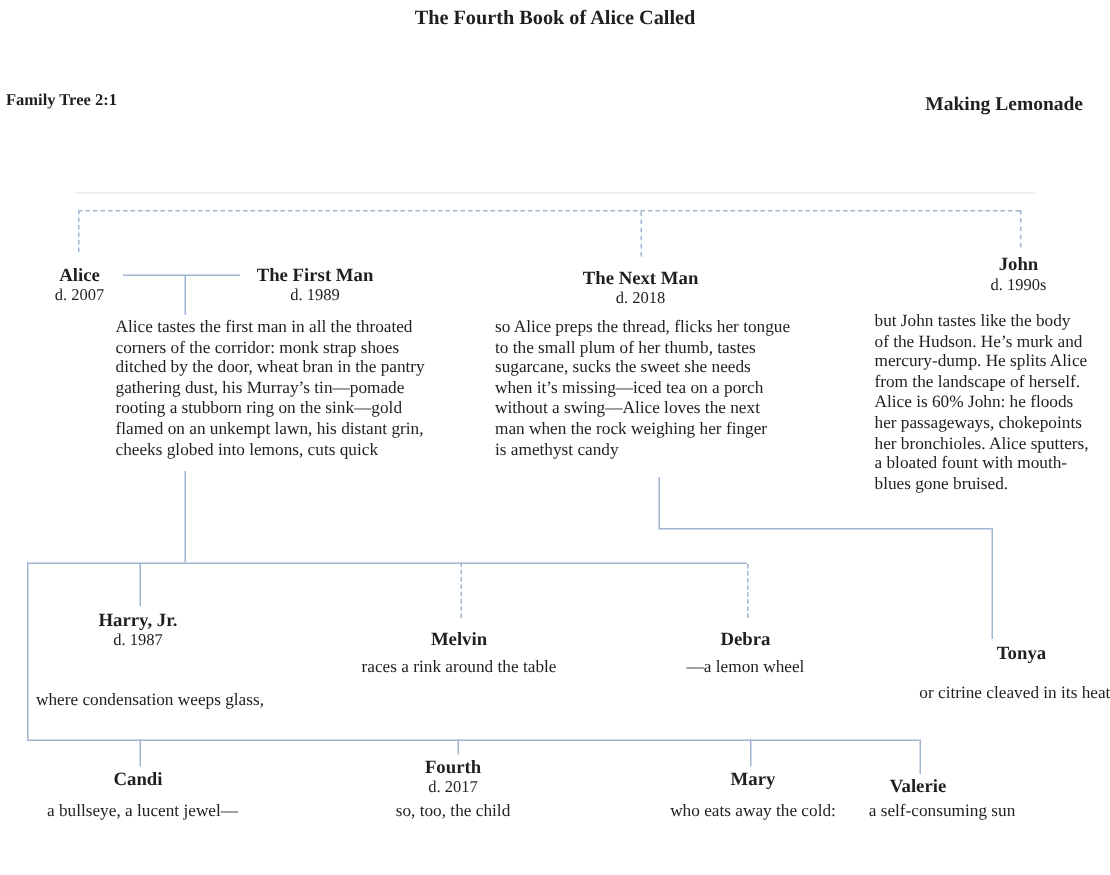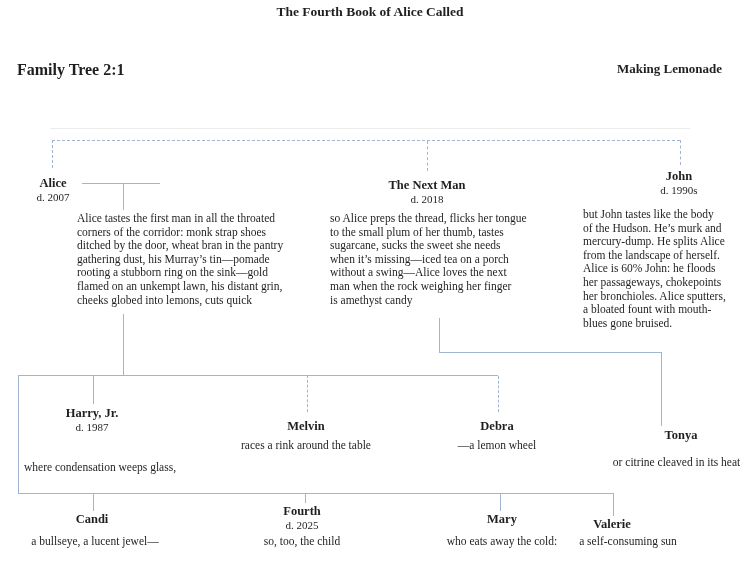--- a/index.html
+++ b/index.html
@@ -8,21 +8,21 @@
     background:var(--bg,#ffffff);color:var(--text,#1f1f1f);
     font-family:"Liberation Serif",serif;overflow:hidden;
   }
   .hline{position:absolute;height:0;border-top:1px solid var(--line,#a0b5d1);}
   .vline{position:absolute;width:0;border-left:1px solid var(--line,#a0b5d1);}
   .dash-h{border-top-style:dashed;}
   .dash-v{border-left-style:dashed;}
   .faint{border-top-color:#ececec;}
   .series-title{position:absolute;left:0;right:0;top:4px;text-align:center;font-weight:bold;font-size:13.5px;}
   .main-title{position:absolute;left:0;right:0;top:18px;text-align:center;font-weight:bold;font-size:22px;letter-spacing:.5px;}
-  .running-left{position:absolute;left:17px;top:61px;font-weight:bold;font-size:16px;}
+  .running-left{position:absolute;left:4px;top:61px;font-weight:bold;font-size:11px;}
   .running-right{position:absolute;right:18px;top:61px;font-weight:bold;font-size:13px;}
   .person{position:absolute;transform:translateX(-50%);text-align:center;line-height:1.12;}
   .person .name{font-weight:bold;font-size:12.5px;white-space:nowrap;}
   .person .death{font-size:11px;margin-top:1px;white-space:nowrap;}
   .poem{position:absolute;font-size:11.5px;line-height:13.6px;white-space:pre;}
   .caption{position:absolute;transform:translateX(-50%);font-size:11.5px;white-space:nowrap;}
 </style>
 </head>
 <body>
 
@@ -55,20 +55,24 @@
 
   <div class="hline" style="left:18px;top:493px;width:595px;"></div>
   <div class="vline" style="left:93px;top:493px;height:18px;"></div>
   <div class="vline" style="left:305px;top:493px;height:10px;"></div>
   <div class="vline" style="left:500px;top:493px;height:18px;"></div>
   <div class="vline" style="left:613px;top:493px;height:23px;"></div>
 
   <div class="person" style="left:53px;top:176px;text-align:center;">
     <div class="name">Alice</div>
     <div class="death">d. 2007</div>
+  </div>
+  <div class="person" style="left:210px;top:176px;">
+    <div class="name">The First Man</div>
+    <div class="death">d. 1989</div>
   </div>
   <div class="person" style="left:427px;top:178px;">
     <div class="name">The Next Man</div>
     <div class="death">d. 2018</div>
   </div>
   <div class="person" style="left:679px;top:169px;">
     <div class="name">John</div>
     <div class="death">d. 1990s</div>
   </div>
 
@@ -117,21 +121,21 @@
   </div>
   <div class="caption" style="left:659px;top:456px;padding-left:38px;">or citrine cleaved in its heat.</div>
 
   <div class="person" style="left:92px;top:512px;">
     <div class="name">Candi</div>
   </div>
   <div class="caption" style="left:95px;top:535px;">a bullseye, a lucent jewel—</div>
 
   <div class="person" style="left:302px;top:504px;">
     <div class="name">Fourth</div>
-    <div class="death">d. 2025</div>
+    <div class="death">d. 2017</div>
   </div>
   <div class="caption" style="left:302px;top:535px;">so, too, the child</div>
 
   <div class="person" style="left:502px;top:512px;">
     <div class="name">Mary</div>
   </div>
   <div class="caption" style="left:502px;top:535px;">who eats away the cold:</div>
 
   <div class="person" style="left:612px;top:517px;">
     <div class="name">Valerie</div>

